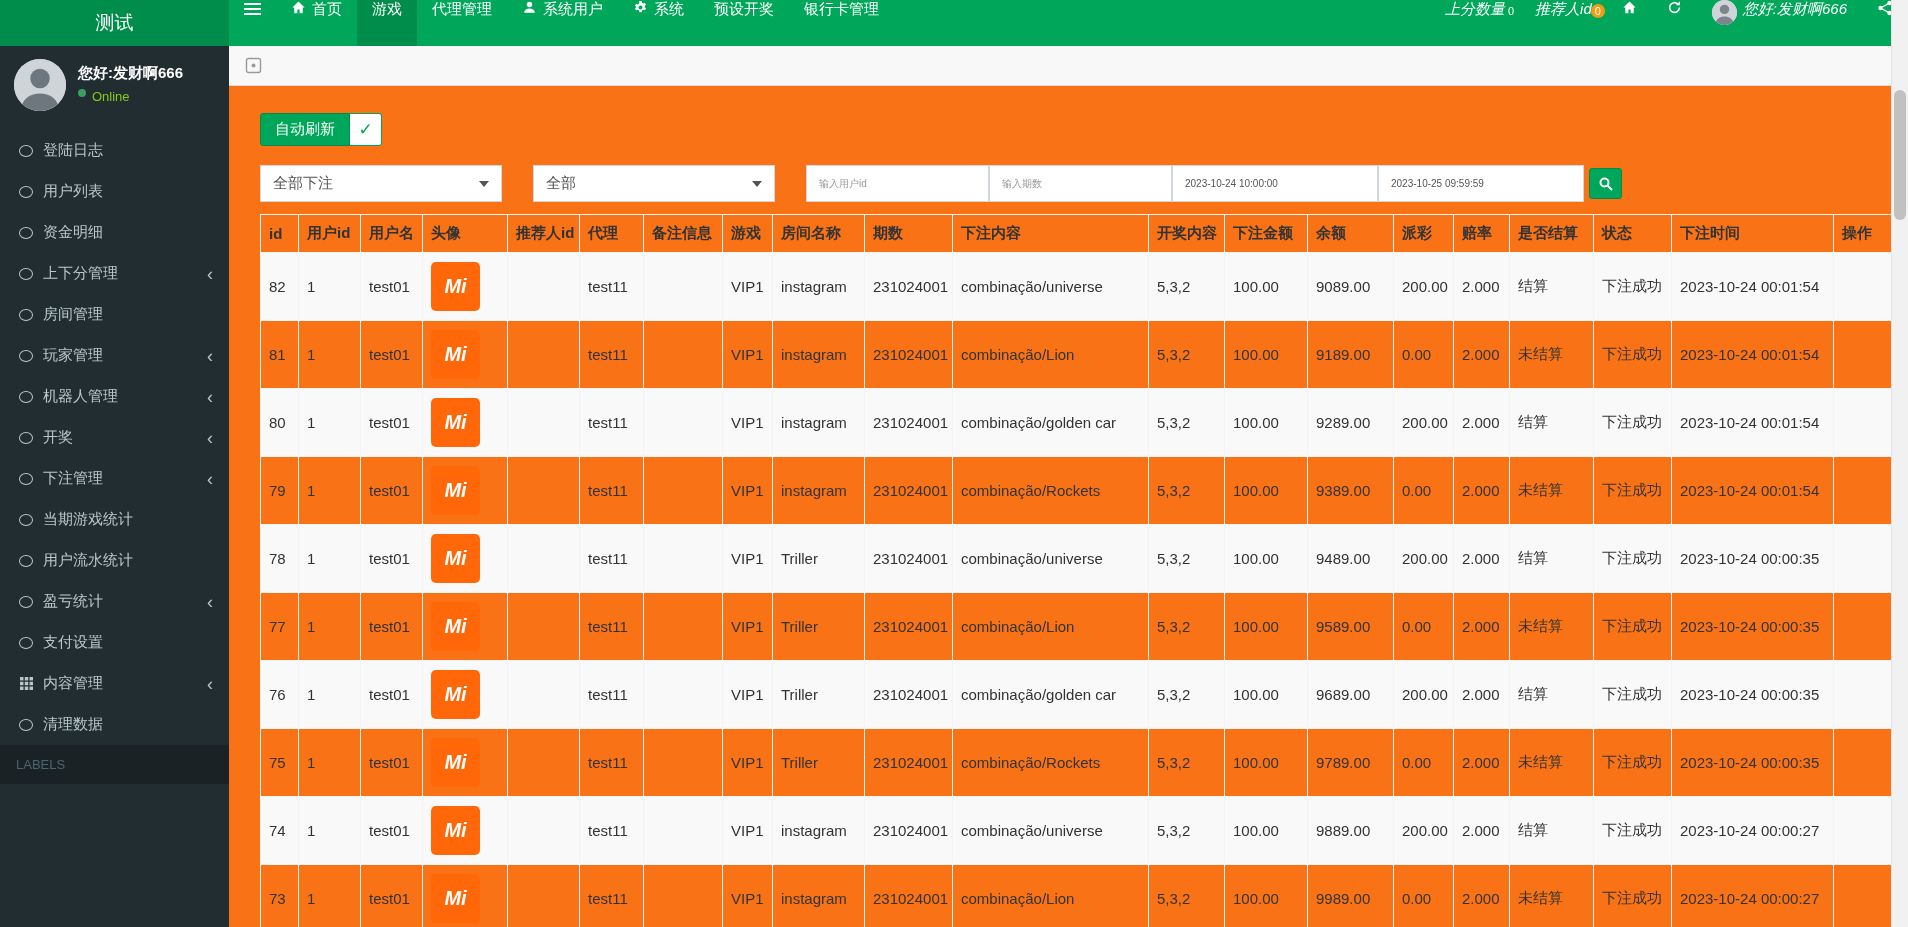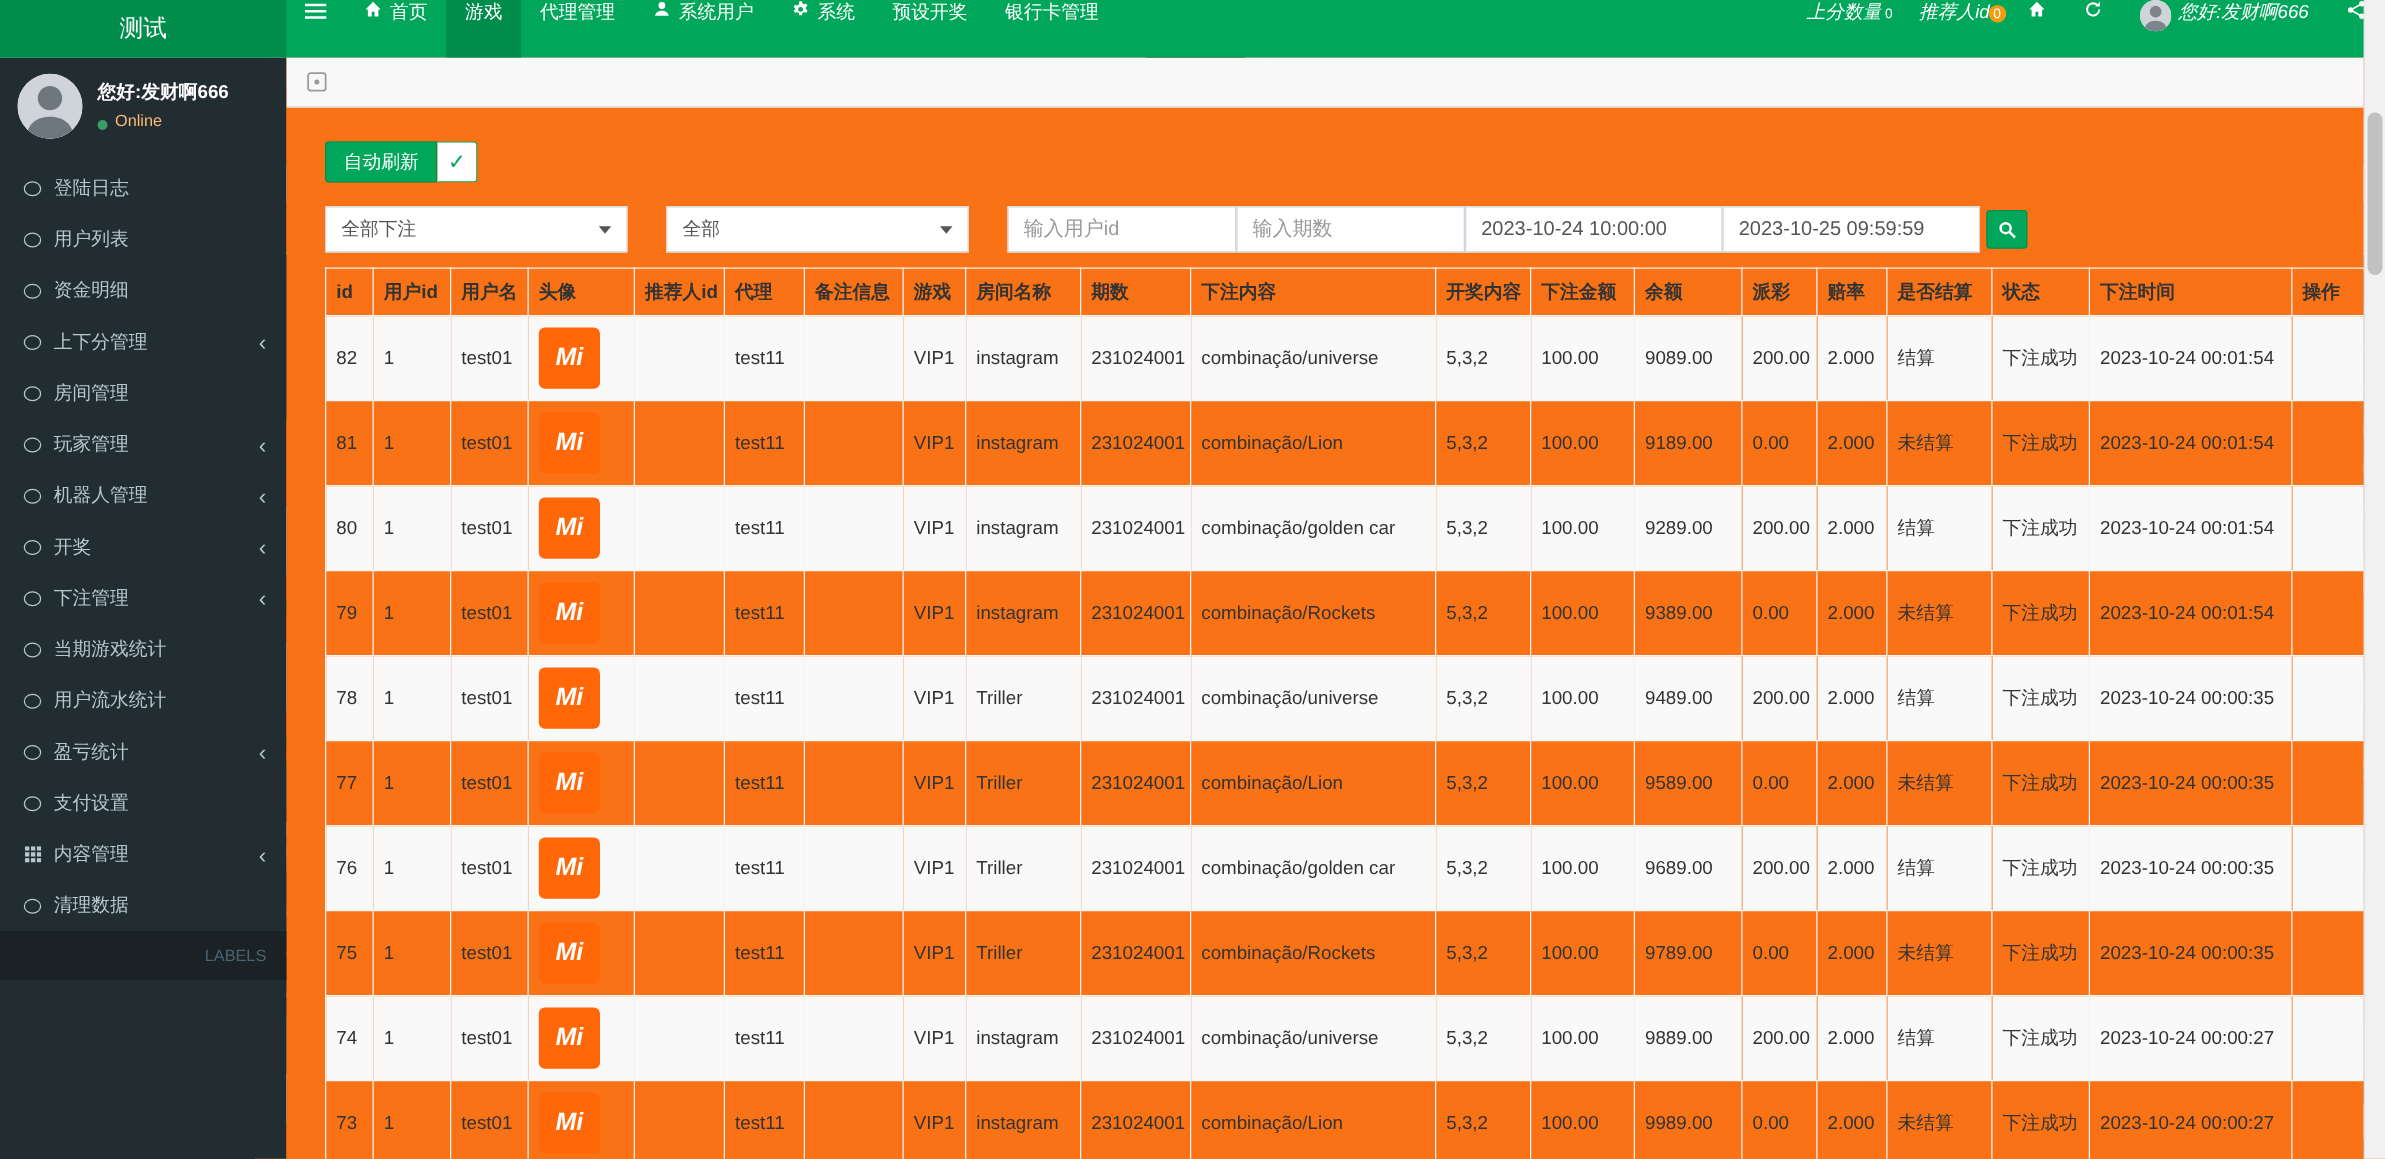--- a/index.html
+++ b/index.html
@@ -19,43 +19,43 @@
   .badge-green { background: #00a65a; }
   .badge-orange { background: #f39c12; }
   .nav-avatar { width: 25px; height: 25px; border-radius: 50%; overflow: hidden; background: #cfd4d8; display: inline-flex; }
   .icon { flex: 0 0 auto; }
 
   
   .sidebar { position: fixed; top: 46px; left: 0; width: 229px; height: 881px; background: #222d32; z-index: 10; }
   .user-panel { display: flex; gap: 12px; padding: 13px 14px; align-items: flex-start; }
   .user-avatar { width: 52px; height: 52px; border-radius: 50%; overflow: hidden; background: #cfd4d8; flex: 0 0 auto; }
   .user-name { color: #fff; font-size: 15px; font-weight: bold; margin-top: 5px; }
-  .user-status { color: #fdba74; font-size: 13px; margin-top: 6px; display: flex; align-items: flex-end; gap: 6px; }
+  .user-status { color: #84cc16; font-size: 13px; margin-top: 6px; display: flex; align-items: flex-start; gap: 6px; }
   .status-dot { width: 8px; height: 8px; border-radius: 50%; background: #3c9d64; display: inline-block; }
   .sidebar-menu { list-style: none; margin-top: 6px; }
   .menu-item { display: flex; align-items: center; gap: 10px; padding: 11px 16px; color: #b8c7ce; font-size: 15px; cursor: pointer; border-left: 3px solid transparent; }
   .circle-o { width: 12px; height: 12px; border: 1px solid #b8c7ce; border-radius: 50%; flex: 0 0 auto; }
   .mi-icon { display: inline-flex; width: 14px; justify-content: center; flex: 0 0 auto; }
   .chev { margin-left: auto; font-size: 18px; line-height: 10px; color: #b8c7ce; }
-  .labels-header { background: #1a2226; color: #4b646f; font-size: 13px; padding: 12px 16px; text-align: right; }
+  .labels-header { background: #1a2226; color: #4b646f; font-size: 13px; padding: 12px 16px; }
 
   
   .content { position: fixed; top: 46px; left: 229px; width: 1662px; height: 881px; background: #f97316; overflow: hidden; }
   .content-top { height: 40px; background: #f8f8f8; border-bottom: 1px solid #dcdcdc; display: flex; align-items: center; padding: 0 16px; }
   .main-pad { padding: 0 30px 0 31px; }
 
   .refresh-group { margin-top: 27px; display: inline-flex; align-items: stretch; }
   .btn-refresh { background: #00a65a; border: 1px solid #008d4c; color: #fff; font-size: 15px; padding: 6px 14px; border-radius: 3px 0 0 3px; cursor: pointer; font-family: inherit; }
   .check-addon { width: 32px; border: 1px solid #00a65a; border-left: none; background: #fff; color: #00a65a; font-size: 17px; font-weight: bold; display: inline-flex; align-items: center; justify-content: center; border-radius: 0 3px 3px 0; cursor: pointer; }
 
   .filters { margin-top: 19px; display: flex; align-items: center; }
   .select { width: 242px; height: 37px; border: 1px solid #d2d6de; background: #fff; display: flex; align-items: center; justify-content: space-between; padding: 0 12px; font-size: 15px; color: #555; cursor: pointer; margin-right: 31px; }
   .select:nth-of-type(3) { margin-right: 25px; padding-left: 32px; }
   .caret { width: 0; height: 0; border-left: 5px solid transparent; border-right: 5px solid transparent; border-top: 6px solid #555; }
-  .text-input { width: 183px; height: 37px; border: 1px solid #d2d6de; padding: 0 12px; font-size: 16px; color: #555; font-family: inherit; outline: none; }
+  .text-input { width: 183px; height: 37px; border: 1px solid #d2d6de; padding: 0 12px; font-size: 10px; color: #555; font-family: inherit; outline: none; }
   .text-input::placeholder { color: #999; }
   .date-input { width: 206px; }
   .btn-search { width: 33px; height: 31px; background: #00a65a; border: 1px solid #008d4c; border-radius: 3px; margin-left: 5px; display: inline-flex; align-items: center; justify-content: center; cursor: pointer; }
 
   
   .bets-table { width: 100%; margin-top: 12px; border-collapse: collapse; table-layout: fixed; font-size: 15px; color: #333; }
   .bets-table th { text-align: left; font-weight: bold; padding: 9px 8px; border: 1px solid #f4f4f4; white-space: nowrap; overflow: hidden; }
   .bets-table td { padding: 9px 8px; border: 1px solid #f4f4f4; vertical-align: middle; white-space: nowrap; overflow: hidden; }
   .bets-table tbody tr:nth-child(odd) { background: #f9f9f9; }
   .mi-avatar { width: 49px; height: 49px; background: #ff6709; border-radius: 5px; display: flex; align-items: center; justify-content: center; }

